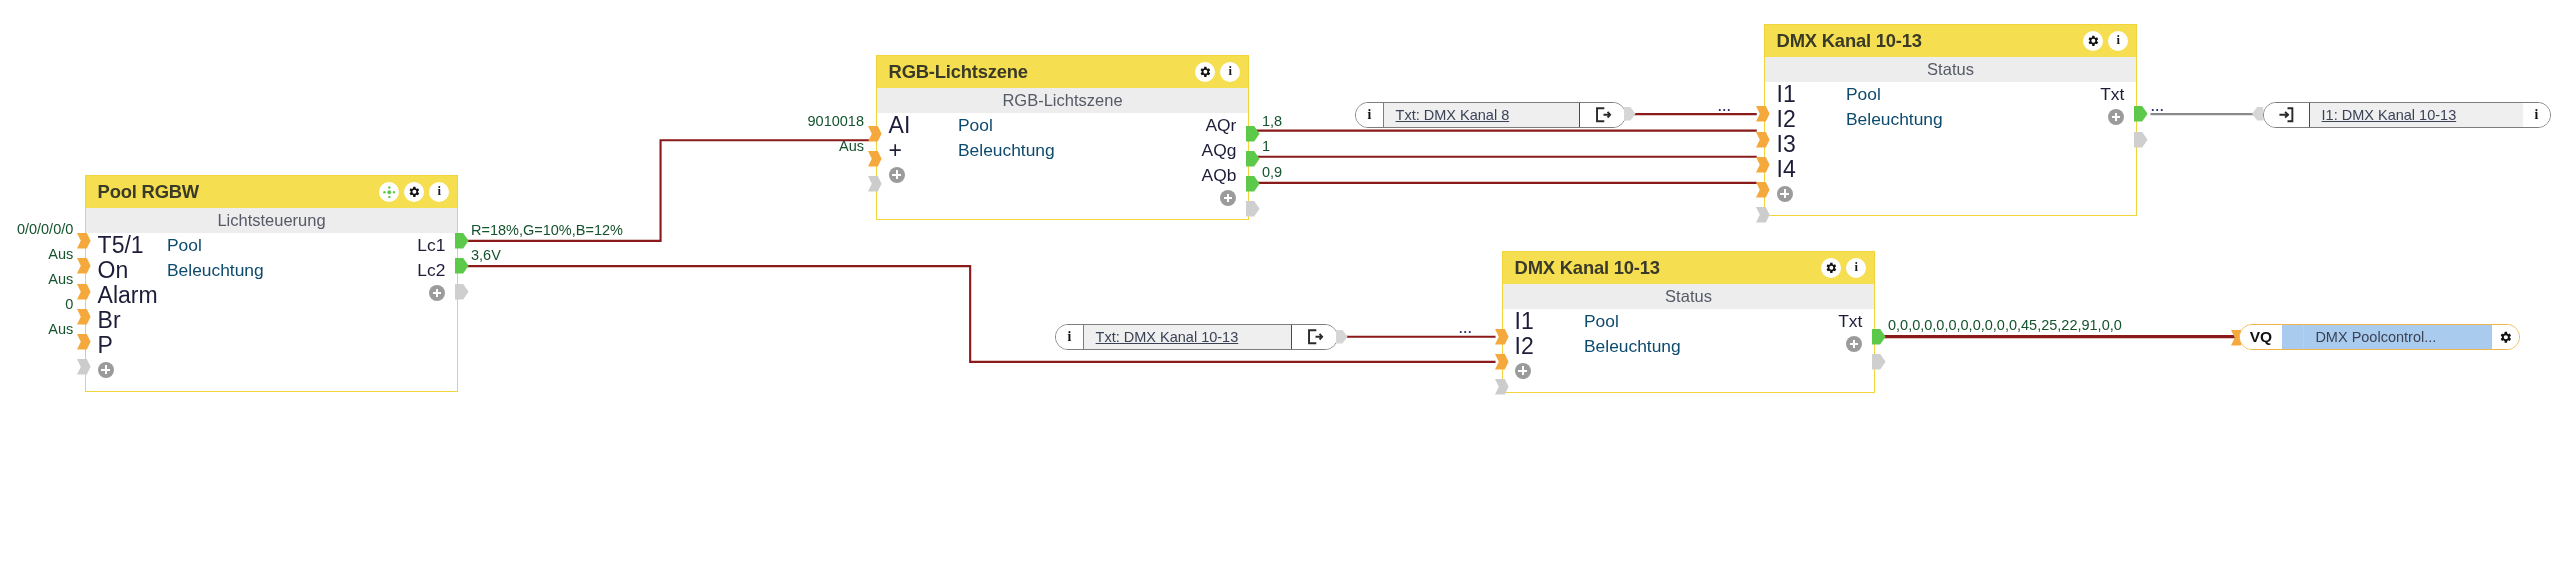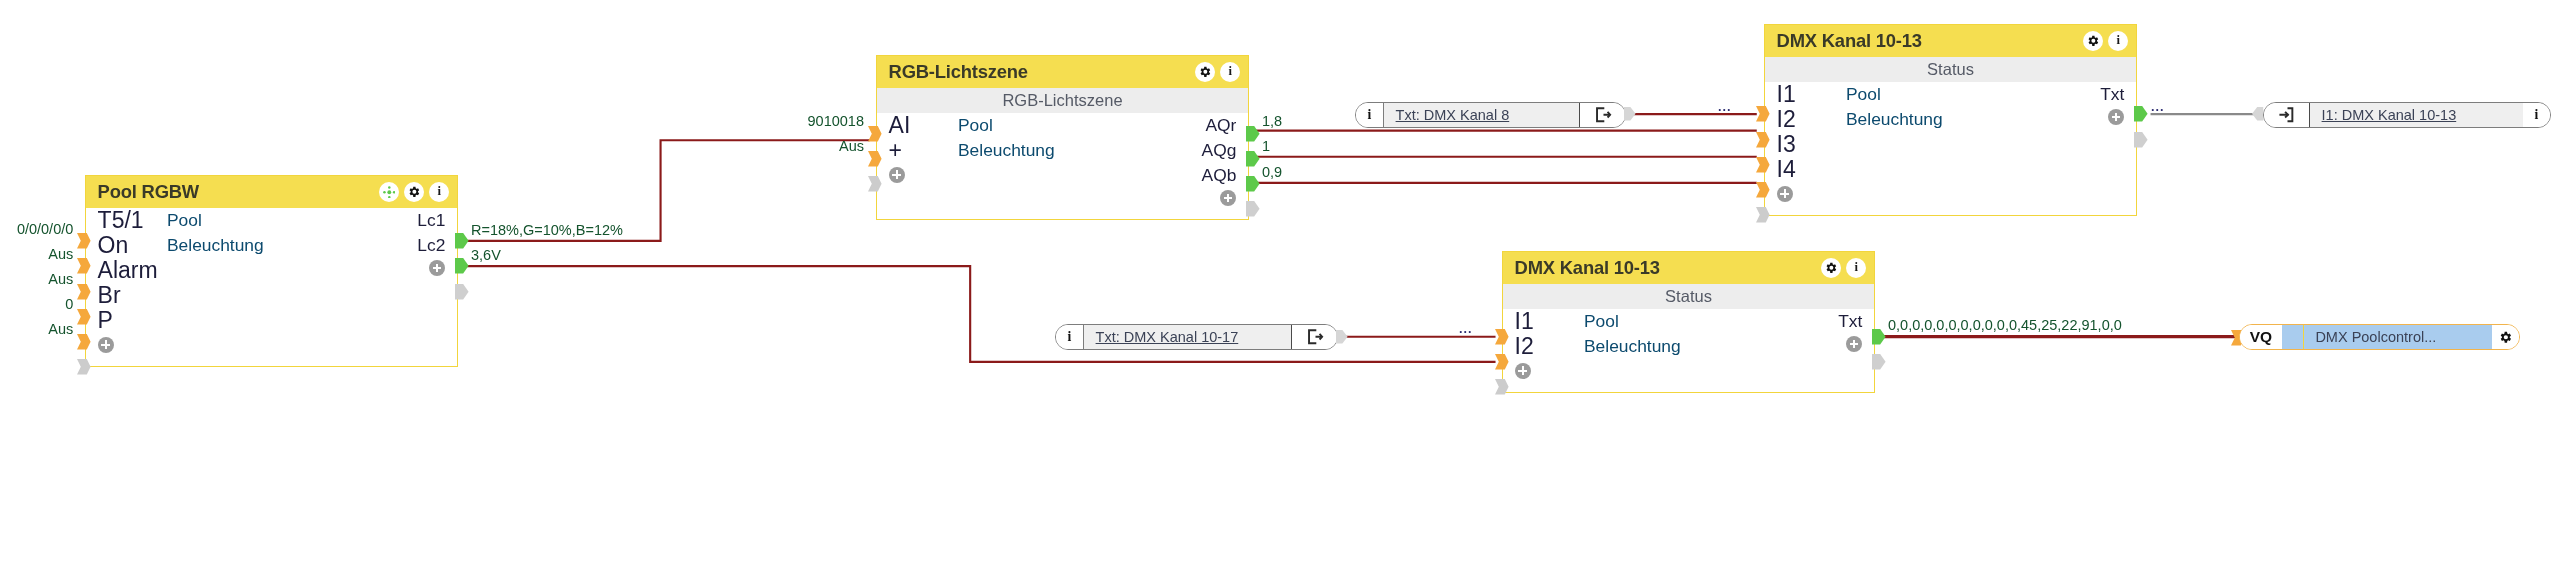--- a/index.html
+++ b/index.html
@@ -279,20 +279,21 @@
           </svg>
         </div>
         <div class="hicon">
           <svg width="13.6" height="13.6" viewBox="0 0 24 24" fill="#111">
             <path d="M19.4 13a7.6 7.6 0 000-2l2.1-1.6-2-3.5-2.5 1a7.6 7.6 0 00-1.7-1L15 3h-4l-.3 2.9c-.6.2-1.2.6-1.7 1l-2.5-1-2 3.5L6.6 11a7.6 7.6 0 000 2l-2.1 1.6 2 3.5 2.5-1c.5.4 1.1.8 1.7 1l.3 2.9h4l.3-2.9c.6-.2 1.2-.6 1.7-1l2.5 1 2-3.5-2.1-1.6zM13 15.5a3.5 3.5 0 110-7 3.5 3.5 0 010 7z"></path>
           </svg>
         </div>
         <div class="hicon">i</div>
       </div>
     </div>
+    <div class="subheader">Lichtsteuerung</div>
     <div class="body-rows">
       <div class="row">
         <div class="pin-label">T5/1</div>
         <div class="center-text">Pool</div>
         <div class="out-label">Lc1</div>
       </div>
       <div class="row">
         <div class="pin-label">On</div>
         <div class="center-text">Beleuchtung</div>
         <div class="out-label">Lc2</div>
@@ -475,21 +476,21 @@
         <path d="M14 4H5v16h9"></path>
           <path d="M13 12h8"></path>
           <path d="M18 8.5l3.2 3.5-3.2 3.5"></path>
       </svg>
     </div>
   </div>
   <div class="tn-tail" style="left:1624px; top:107px;"></div>
 
   <div class="textnode" style="left:1055px; top:324px; width:283px;">
     <div class="tn-info">i</div>
-    <div class="tn-text">Txt: DMX Kanal 10-17</div>
+    <div class="tn-text">Txt: DMX Kanal 10-13</div>
     <div class="tn-btn">
       <svg width="19.4" height="19.4" viewBox="0 0 24 24" fill="none" stroke="#2b2b2b" stroke-width="2.4">
         <path d="M14 4H5v16h9"></path>
           <path d="M13 12h8"></path>
           <path d="M18 8.5l3.2 3.5-3.2 3.5"></path>
       </svg>
     </div>
   </div>
   <div class="tn-tail" style="left:1336px; top:330px;"></div>
 

